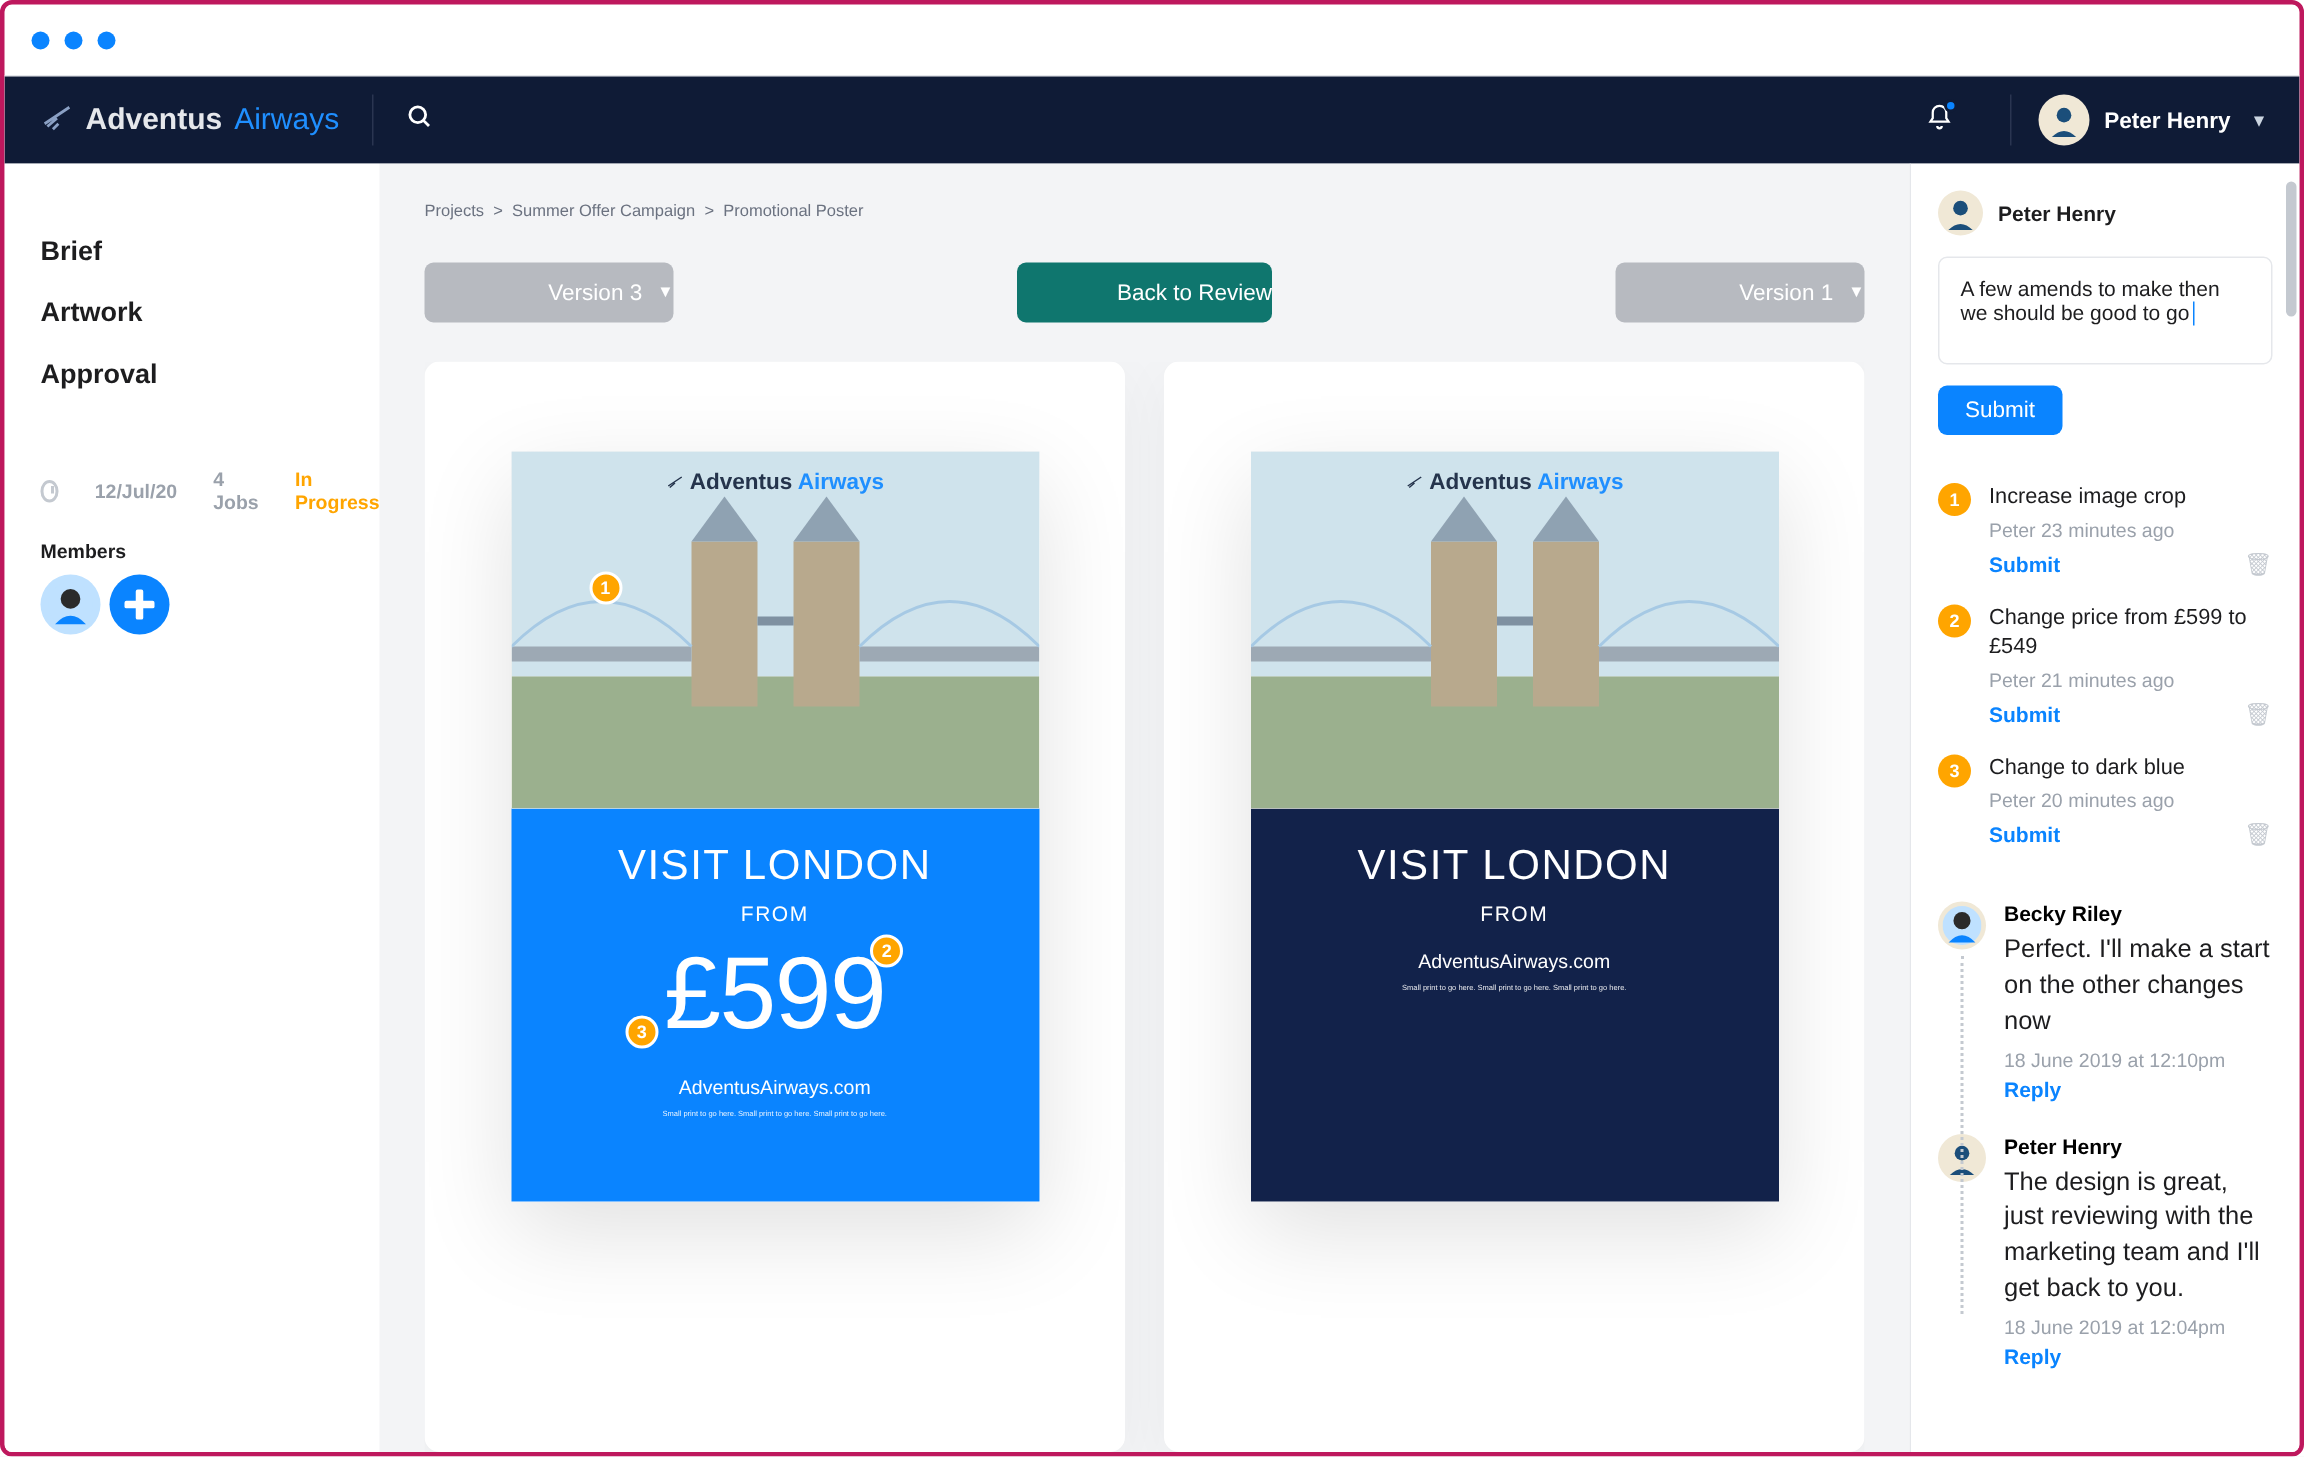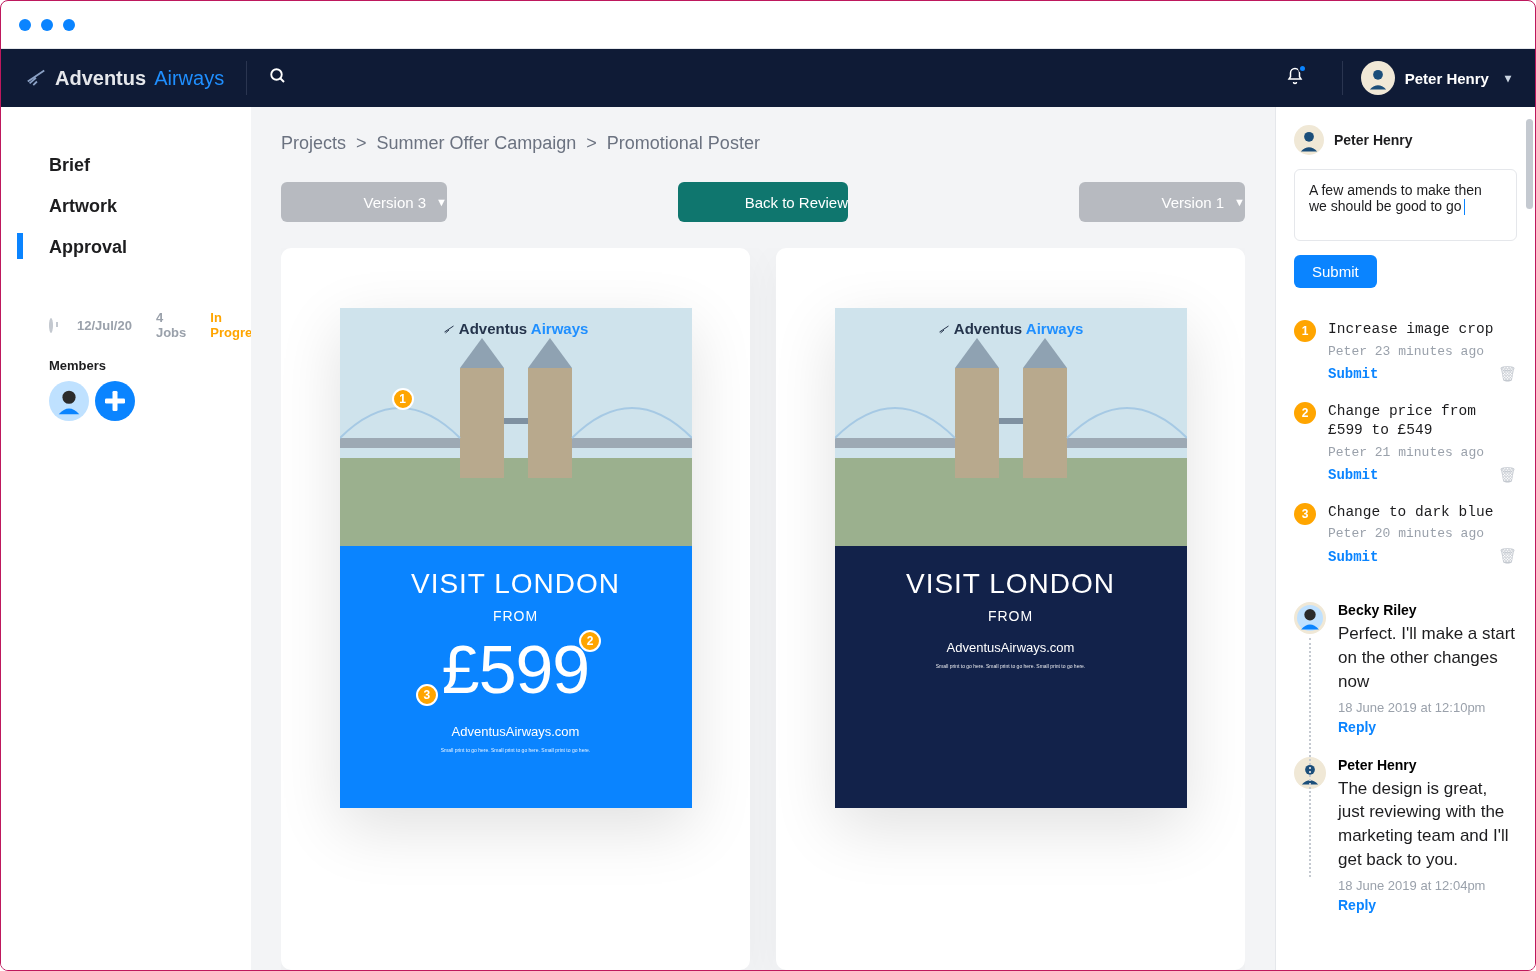--- a/index.html
+++ b/index.html
@@ -1,52 +1,52 @@
 <!DOCTYPE html>
 <html><head>
 <meta charset="utf-8">
 <style>
   * { box-sizing: border-box; margin: 0; padding: 0; }
   body { font-family: -apple-system, BlinkMacSystemFont, "Segoe UI", Helvetica, Arial, sans-serif; background: #fff; }
-  .window { width: 1536px; height: 971px; border: 1px solid #be185d; border-radius: 8px; overflow: hidden; background: #fff; display: flex; flex-direction: column; }
+  .window { width: 1536px; height: 971px; border: 3px solid #be185d; border-radius: 8px; overflow: hidden; background: #fff; display: flex; flex-direction: column; }
   .titlebar { height: 48px; display: flex; align-items: center; padding-left: 18px; gap: 10px; border-bottom: 1px solid #e5e7eb; }
   .dot { width: 12px; height: 12px; border-radius: 50%; background: #0a84ff; }
   .topbar { height: 58px; background: #0f1b36; color: #fff; display: flex; align-items: center; padding: 0 24px; }
   .brand { display: flex; align-items: center; gap: 8px; font-size: 20px; }
   .brand .icon svg { width: 22px; height: 22px; }
   .brand .b1 { font-weight: 700; color: #e5e7eb; }
   .brand .b2 { color: #1f8fff; font-weight: 500; }
   .vr { width:1px; height: 34px; background: #2a3550; margin: 0 22px; }
   .search-icon { color:#fff; font-size: 18px; }
   .topbar-spacer { flex: 1; }
   .bell { position: relative; margin-right: 20px; color:#fff; }
   .bell-dot{ position:absolute; top:-3px; right:-3px; width:9px;height:9px;border-radius:50%;background:#0a84ff;border:2px solid #0f1b36;}
   .vr2 { width:1px; height: 34px; background:#2a3550; margin: 0 18px; }
   .user { display:flex; align-items:center; gap:10px; color:#fff; font-weight:600; font-size:15px;}
   .avatar { width:34px;height:34px;border-radius:50%; background:#f0e8d6; display:flex;align-items:center;justify-content:center;}
   .avatar svg{width:26px;height:26px;}
   .chev{font-size:12px;margin-left:6px;color:#cbd5e1;}
 
   .body { flex:1; display:flex; overflow:hidden; }
-  .sidebar { width: 250px; padding: 38px 0 0 48px; background:#fff; }
+  .sidebar { width: 250px; padding: 38px 0 0 24px; background:#fff; }
   .nav-item { font-size: 18px; font-weight: 700; color:#1d1d1f; padding: 10px 0; cursor:pointer; position:relative; }
   .nav-item.active::before{ content:""; position:absolute; left:-32px; top:6px; height:26px; width:6px; background:#0a84ff; }
   .meta{ margin-top:42px; display:flex; align-items:center; gap:24px; font-size:13px; color:#9aa1ab; font-weight:700;}
   .meta .clock{ width:15px;height:15px;border-radius:50%;border:2px solid #c4c9d0; position:relative;}
   .meta .clock::after{content:"";position:absolute;left:5px;top:2px;width:1.5px;height:5px;background:#c4c9d0;}
   .meta .status{ color:#ffa500; }
   .members-label{ margin-top:18px; font-size:13px; font-weight:700; color:#1d1d1f;}
   .members{ display:flex; gap:6px; margin-top:8px;}
   .mem{ width:40px;height:40px;border-radius:50%; display:flex;align-items:center;justify-content:center;}
   .mem.a{ background:#bfe1ff; }
   .mem.add{ background:#0a84ff; color:#fff; font-size:28px; font-weight:700;}
   .mem svg{width:30px;height:30px;}
 
   .main { flex:1; background:#f3f4f6; padding: 26px 30px 0 30px; overflow:hidden; display:flex; flex-direction:column;}
-  .crumbs{ color:#6b7280; font-size:18px; }
+  .crumbs{ color:#6b7280; font-size:11px; }
   .crumb{ color:#6b7280; }
   .controls{ display:flex; align-items:center; margin-top:28px; }
   .pill{ height:40px; border-radius:6px; display:flex;align-items:center;justify-content:flex-end; color:#fff; font-size:15px; font-weight:500;}
   .pill.gray{ background:#b7bac0; width:166px; gap:10px;}
   .pill.blue{ background:#0f766e; width:170px; margin-left:auto; margin-right:auto;}
   .pill .dd{ font-size:11px;}
   .cards-row{ display:flex; gap:26px; margin-top:26px; flex:1; overflow:hidden;}
   .card{ flex:1; background:#fff; border-radius:10px; box-shadow: 0 10px 40px rgba(0,0,0,0.04); display:flex; justify-content:center; padding-top:60px;}
   .poster{ width:352px; height:500px; box-shadow: 0 20px 60px rgba(0,0,0,0.12); position:relative; display:flex; flex-direction:column; }
   .poster-image{ height:238px; background: linear-gradient(#dfe9ee,#f3f0e6); position:relative; overflow:hidden;}
@@ -68,21 +68,21 @@
   .scrollthumb{position:absolute; right:2px; top:12px; width:7px; height:90px; background:#c4c9d0; border-radius:4px;}
   .cu{ display:flex; align-items:center; gap:10px; }
   .cu .avatar{width:30px;height:30px;}
   .cu-name{ font-weight:700; font-size:14px; color:#1d1d1f;}
   .comment-box{ margin-top:14px; border:1px solid #e5e7eb; border-radius:6px; padding:12px 14px; font-size:14px; color:#1d1d1f; min-height:72px;}
   .cursor{display:inline-block; width:1px; height:16px; background:#0a84ff; vertical-align:middle; margin-left:2px;}
   .submit-btn{ margin-top:14px; background:#0a84ff; color:#fff; border:none; border-radius:6px; padding:8px 18px; font-size:15px; font-weight:500; cursor:pointer;}
   .amends{ margin-top:32px; display:flex; flex-direction:column; gap:18px;}
   .amend{ display:flex; gap:12px; }
   .badge{ width:22px;height:22px;border-radius:50%;background:#ffa500;color:#fff;font-size:12px;font-weight:700;display:flex;align-items:center;justify-content:center;flex-shrink:0;}
-  .amend-body{ flex:1;font-family:Liberation Mono, monospace; }
+  .amend-body{ flex:1; }
   .amend-title{ font-size:14.5px; color:#1d1d1f; font-weight:500; line-height:1.35;}
   .amend-meta{ font-size:13px; color:#9aa1ab; margin-top:4px;}
   .amend-row{ display:flex; align-items:center; justify-content:space-between; margin-top:6px;}
   .link{ color:#0a84ff; font-size:14px; font-weight:600; cursor:pointer;}
   .trash{ color:#c4c9d0; font-size:15px;}
   .thread{ margin-top:36px; position:relative; }
   .thread::before{ content:""; position:absolute; left:15px; top:36px; bottom:36px; border-left:2px dotted #c4c9d0;}
   .tcomment{ display:flex; gap:12px; margin-bottom:22px;}
   .tcomment .avatar{width:32px;height:32px;flex-shrink:0;}
   .t-body{flex:1;}

